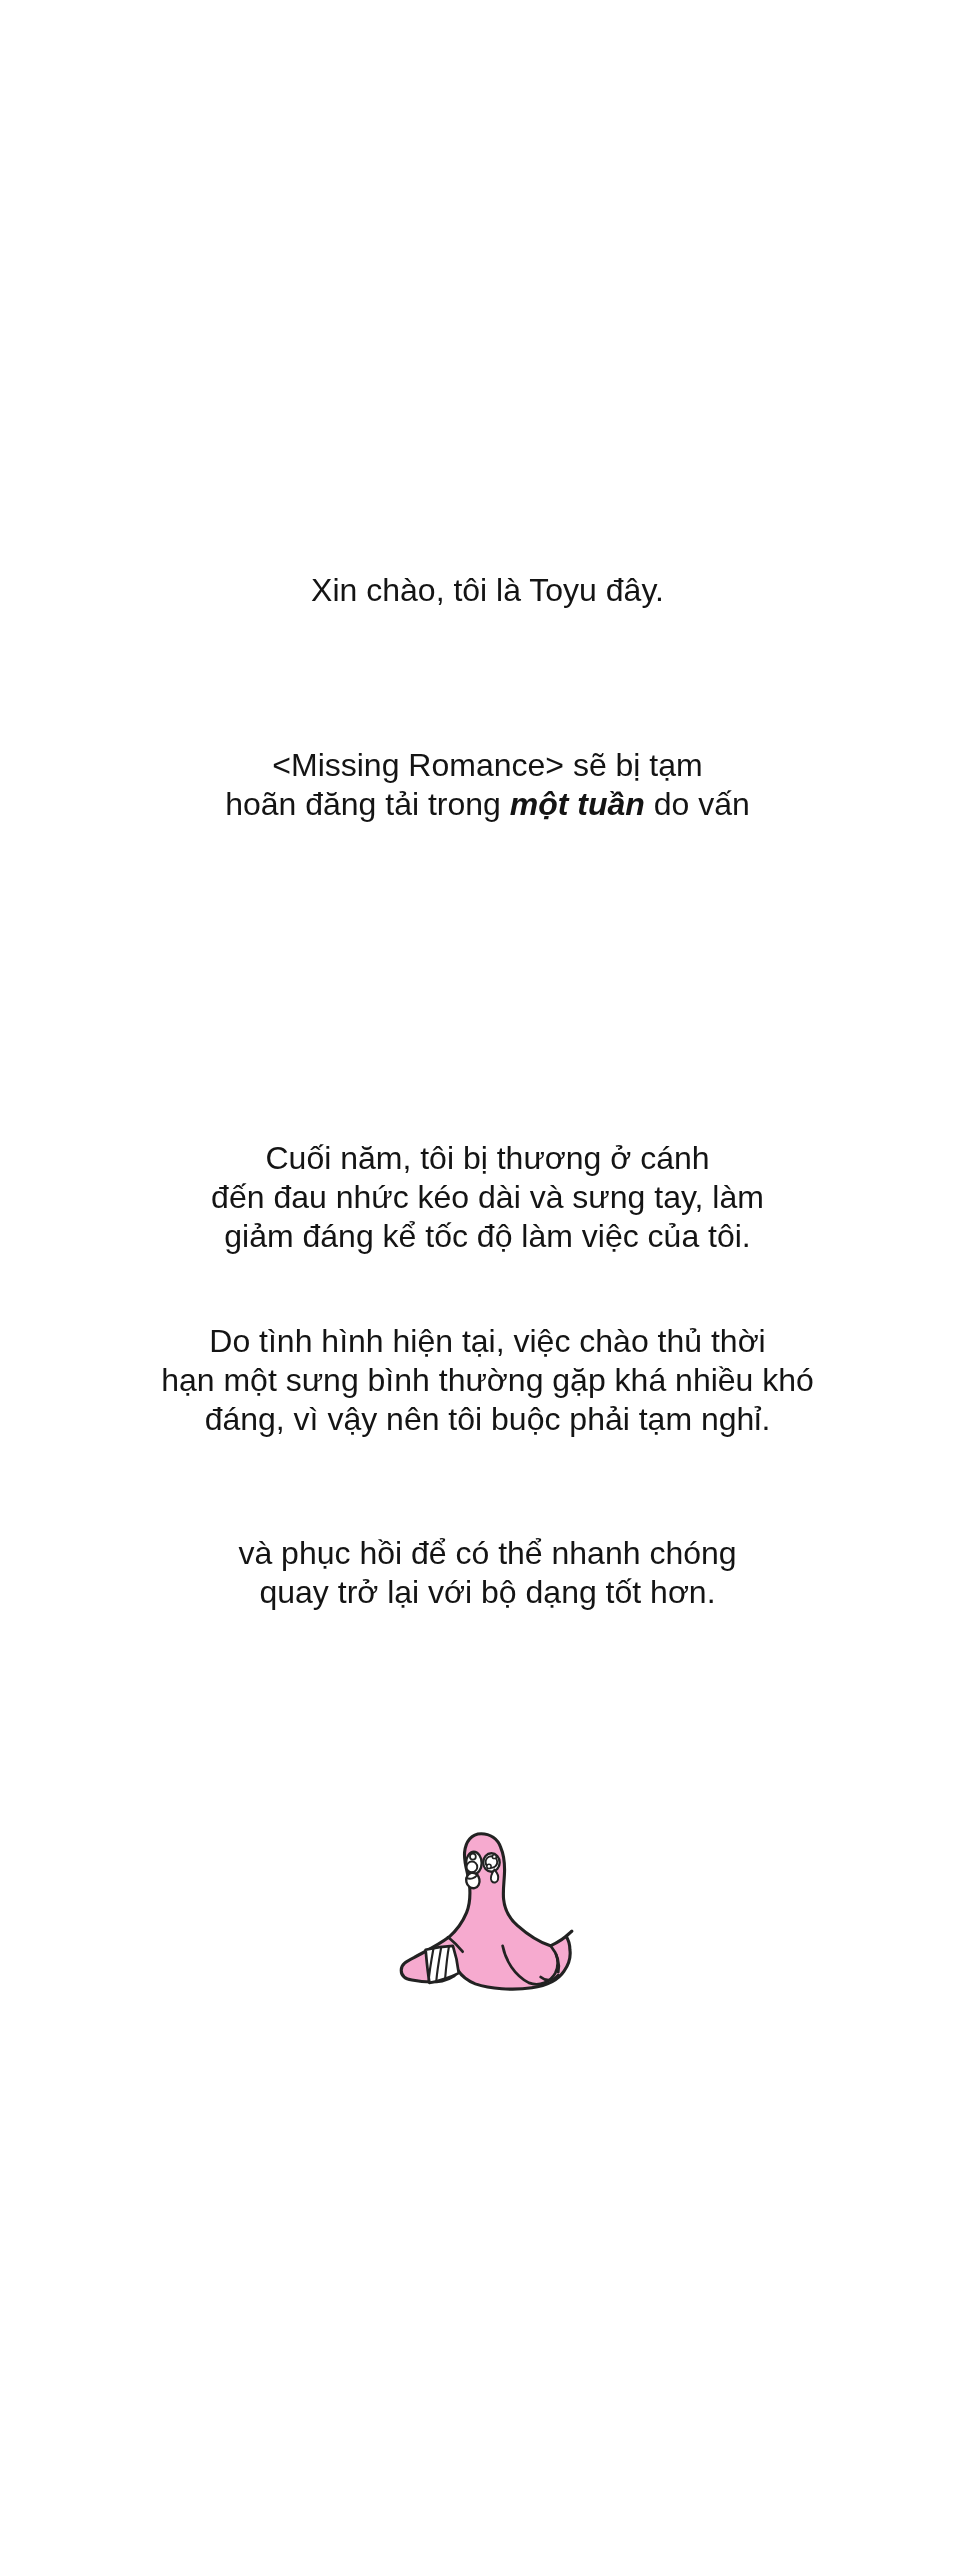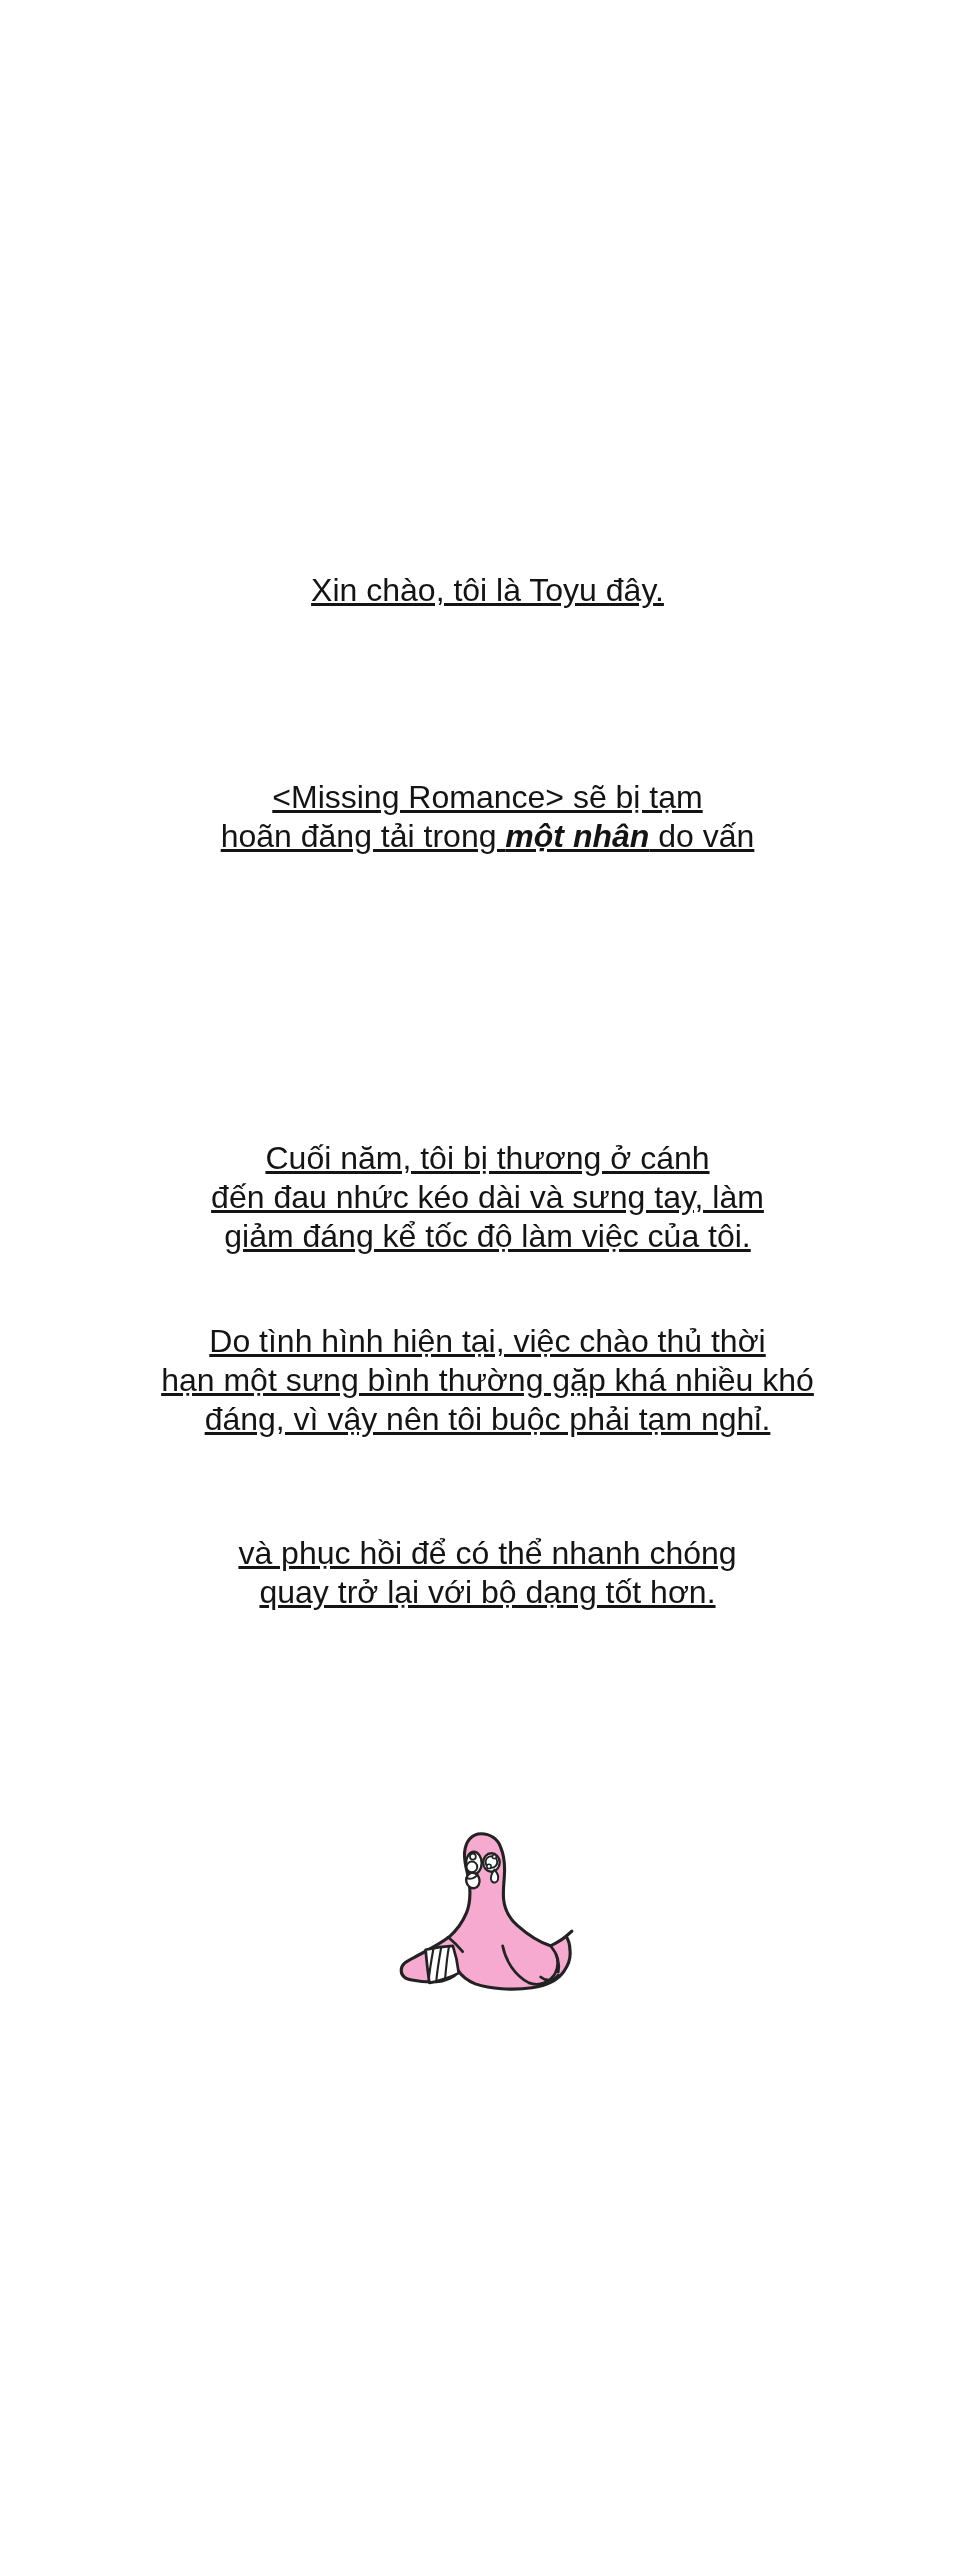--- a/index.html
+++ b/index.html
@@ -16,21 +16,21 @@
     position:absolute;
     left:0;
     width:975px;
     text-align:center;
     font-size:32px;
     line-height:39px;
     letter-spacing:0px;
     color:var(--text-color,#141414);
     margin:0;
   }
-  .line{display:block;white-space:pre-wrap;text-decoration:underline;}
+  .line{display:block;white-space:pre-wrap;}
   .emph{font-style:italic;font-weight:700;}
   .pigeon-svg{
     position:absolute;
     left:371px;
     top:1784px;
     width:351px;
     height:234px;
   }
   .ink{stroke:var(--ill-outline,#222);fill:none;stroke-linecap:round;stroke-linejoin:round;}
   .body-fill{fill:var(--ill-body,#F6AACF);stroke:var(--ill-outline,#222);stroke-width:3.2;stroke-linejoin:round;}
@@ -39,23 +39,23 @@
 </style>
 </head>
 <body>
 
 <div class="page">
 
   <p class="para" style="top:571px">
       <span class="line">Xin chào, tôi là Toyu đây.</span>
     </p>
 
-  <p class="para" style="top:778px">
+  <p class="para" style="top:746px">
     <span class="line">&lt;Missing Romance&gt; sẽ bị tạm</span>
-    <span class="line"><span>hoãn đăng tải trong </span><em class="emph">một nhân</em><span> do vấn</span></span>
+    <span class="line"><span>hoãn đăng tải trong </span><em class="emph">một tuần</em><span> do vấn</span></span>
   </p>
 
 
   <p class="para" style="top:1139px">
       <span class="line">Cuối năm, tôi bị thương ở cánh</span>
       <span class="line">đến đau nhức kéo dài và sưng tay, làm</span>
       <span class="line">giảm đáng kể tốc độ làm việc của tôi.</span>
     </p>
 
   <p class="para" style="top:1322px">

